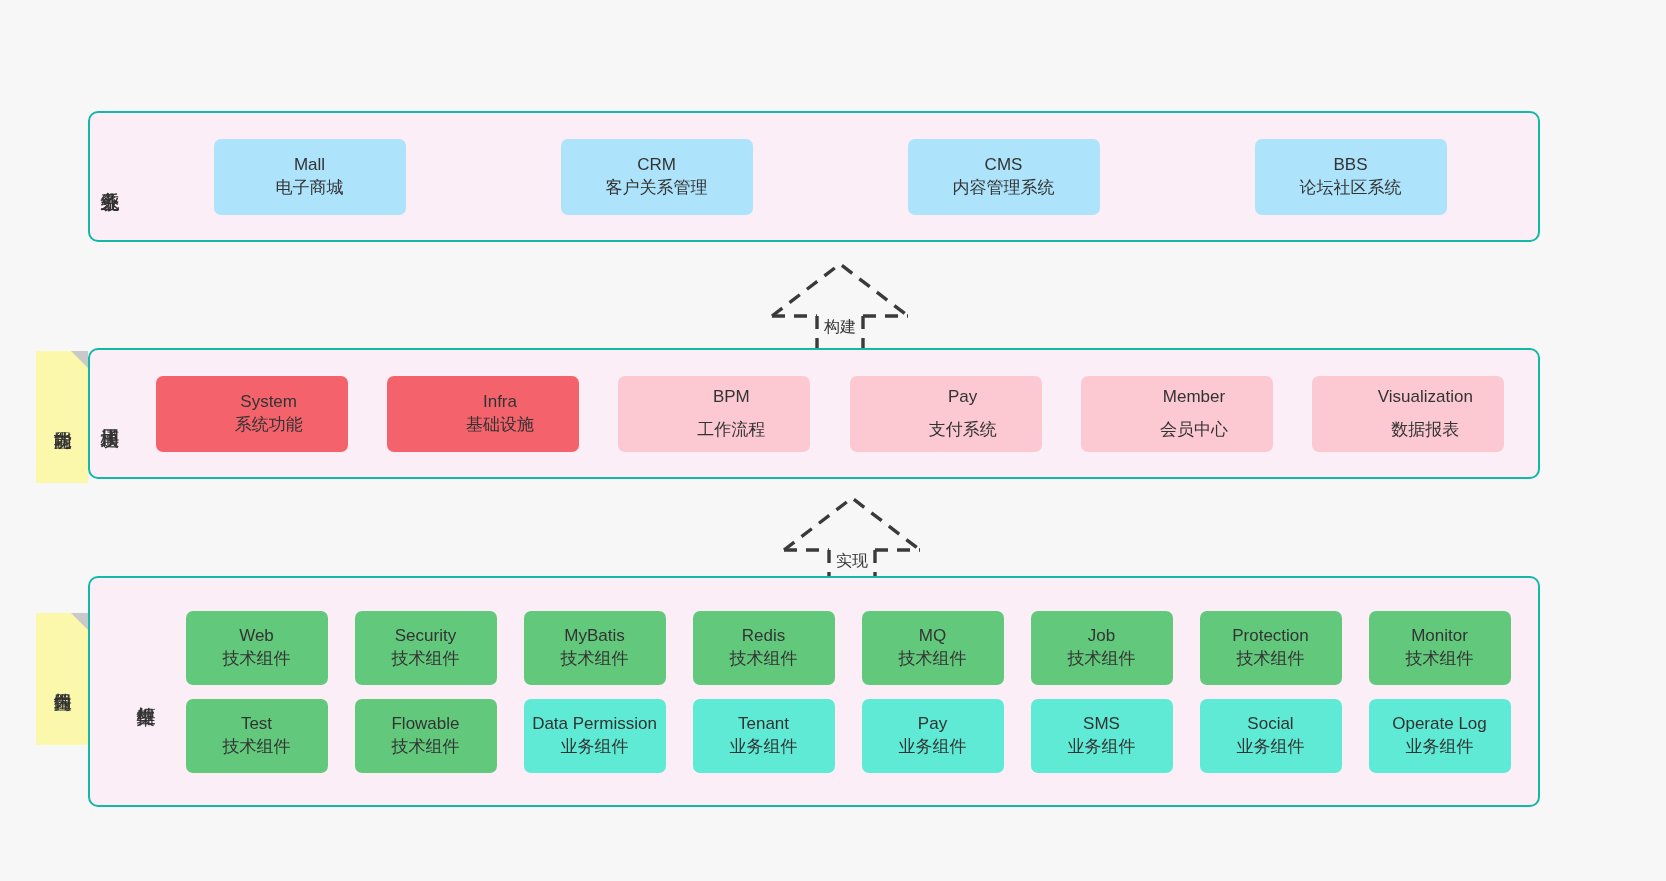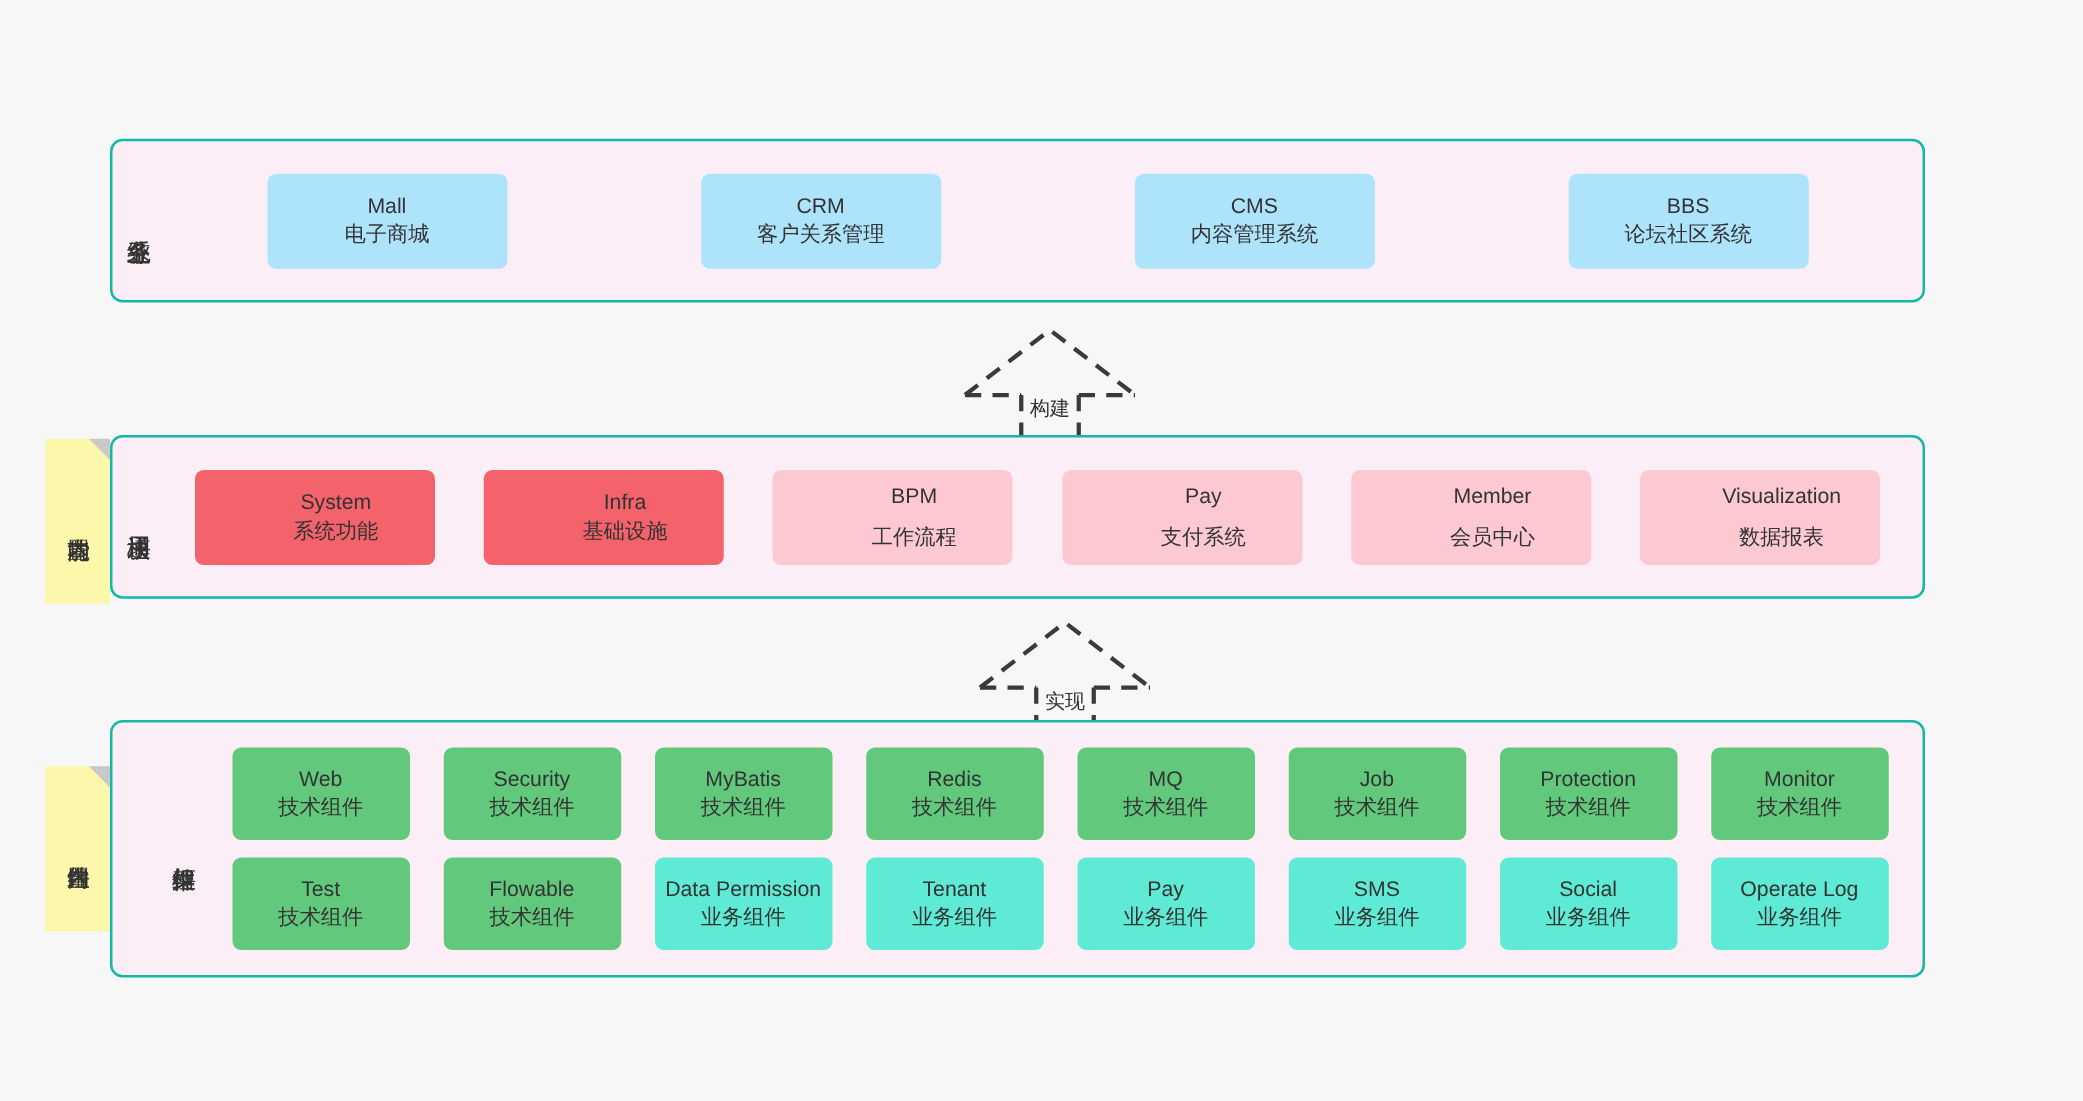--- a/index.html
+++ b/index.html
@@ -104,21 +104,21 @@
   
   #band-modules {
     left: 88px;  top: 348px;  width: 1452px; height: 131px;
   }
   #band-modules .row6 { display: flex; flex: 1 1 auto; }
   #band-modules .slot { flex: 1 1 0; display: flex; justify-content: center; }
   #band-modules .card { width: 192px; height: 76px; padding-left: 40px; }
 
   
   #band-framework {
-    left: 88px;  top: 576px;  width: 1452px; height: 206px; padding-left: 36px;
+    left: 88px;  top: 576px;  width: 1452px; height: 231px; padding-left: 36px;
   }
   #band-framework .band-label { width: 40px; }
   #band-framework .slot { flex: 1 1 0; display: flex; justify-content: center; }
   #band-framework .card { width: 142px; height: 74px; }
 
   
   .note {
     position: absolute;
     box-sizing: border-box;
     background: #fbf8ab;

